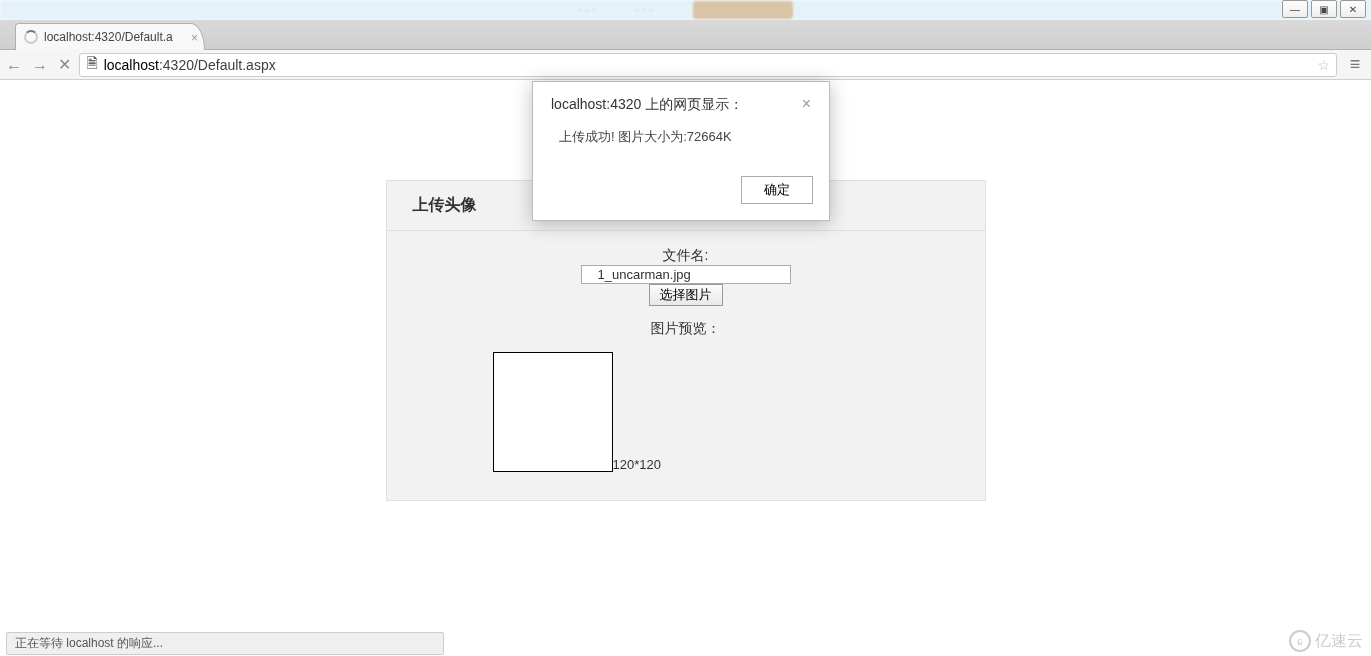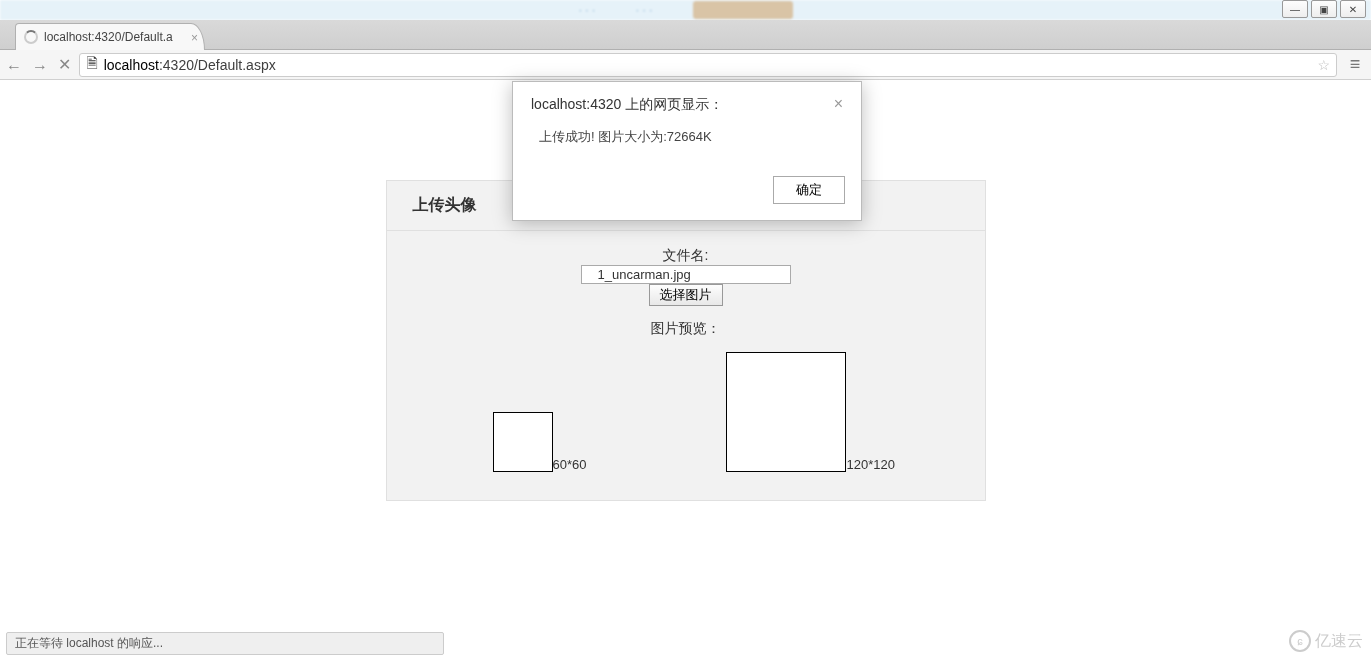--- a/index.html
+++ b/index.html
@@ -42,21 +42,21 @@
     .select-btn { height:22px; padding:0 10px; border:1px solid #999; background:linear-gradient(#fdfdfd,#e8e8e8); font-size:13px; cursor:pointer;}
     .previews { display:flex; align-items:flex-end; gap:140px; padding:0 80px 18px;}
     .prev { display:flex; align-items:flex-end;}
     .box60 { width:60px; height:60px; border:1px solid #000; background:#fff;}
     .box120 { width:120px; height:120px; border:1px solid #000; background:#fff;}
     .size-txt { font-size:13px; color:#333; margin-left:0;}
     .panel-foot { padding:8px 12px; border-top:1px solid #e0e0e0; text-align:right;}
     .btn { height:24px; padding:0 10px; margin-left:3px; border:1px solid #999; background:linear-gradient(#fdfdfd,#e8e8e8); font-size:13px; cursor:pointer;}
     
     
-    .alert { position:absolute; top:81px; left:512px; width:350px; background:#fff; border:1px solid #bbb; box-shadow:0 3px 18px rgba(0,0,0,.25); z-index:50;}
+    .alert { position:absolute; top:81px; left:532px; width:298px; background:#fff; border:1px solid #bbb; box-shadow:0 3px 18px rgba(0,0,0,.25); z-index:50;}
     .alert-head { padding:14px 18px 8px; font-size:14px; color:#333; display:flex; justify-content:space-between;}
     .alert-close { color:#999; font-size:16px; cursor:pointer; line-height:1;}
     .alert-body { padding:6px 26px 20px; font-size:13px; color:#444;}
     .alert-foot { padding:10px 16px 16px; text-align:right;}
     .alert-btn { height:28px; padding:0 22px; border:1px solid #aaa; background:#fff; font-size:13px; cursor:pointer;}
     
     
     .status { position:absolute; bottom:0; left:6px; right:0; height:26px; display:flex; align-items:center;}
     .status-box { background:#efefef; border:1px solid #ccc; padding:2px 280px 2px 8px; font-size:12px; color:#555; border-radius:2px;}
     .watermark { position:absolute; right:8px; bottom:4px; display:flex; align-items:center; gap:4px; color:#ccc; font-size:16px;}
@@ -108,24 +108,20 @@
       <div class="row">
         <span class="lbl">文件名:</span>
         <input class="file-input" value="1_uncarman.jpg" style="">
         <button class="select-btn">选择图片</button>
       </div>
       <div class="row">
         <span class="lbl">图片预览：</span>
       </div>
       <div class="previews">
         <div class="prev">
-          <div class="box60"></div>
-          <span class="size-txt">60*60</span>
-        </div>
-        <div class="prev">
           <div class="box120"></div>
           <span class="size-txt">120*120</span>
         </div>
       </div>
     </div>
   </div>
 </div>
 
 <div class="alert">
   <div class="alert-head">

